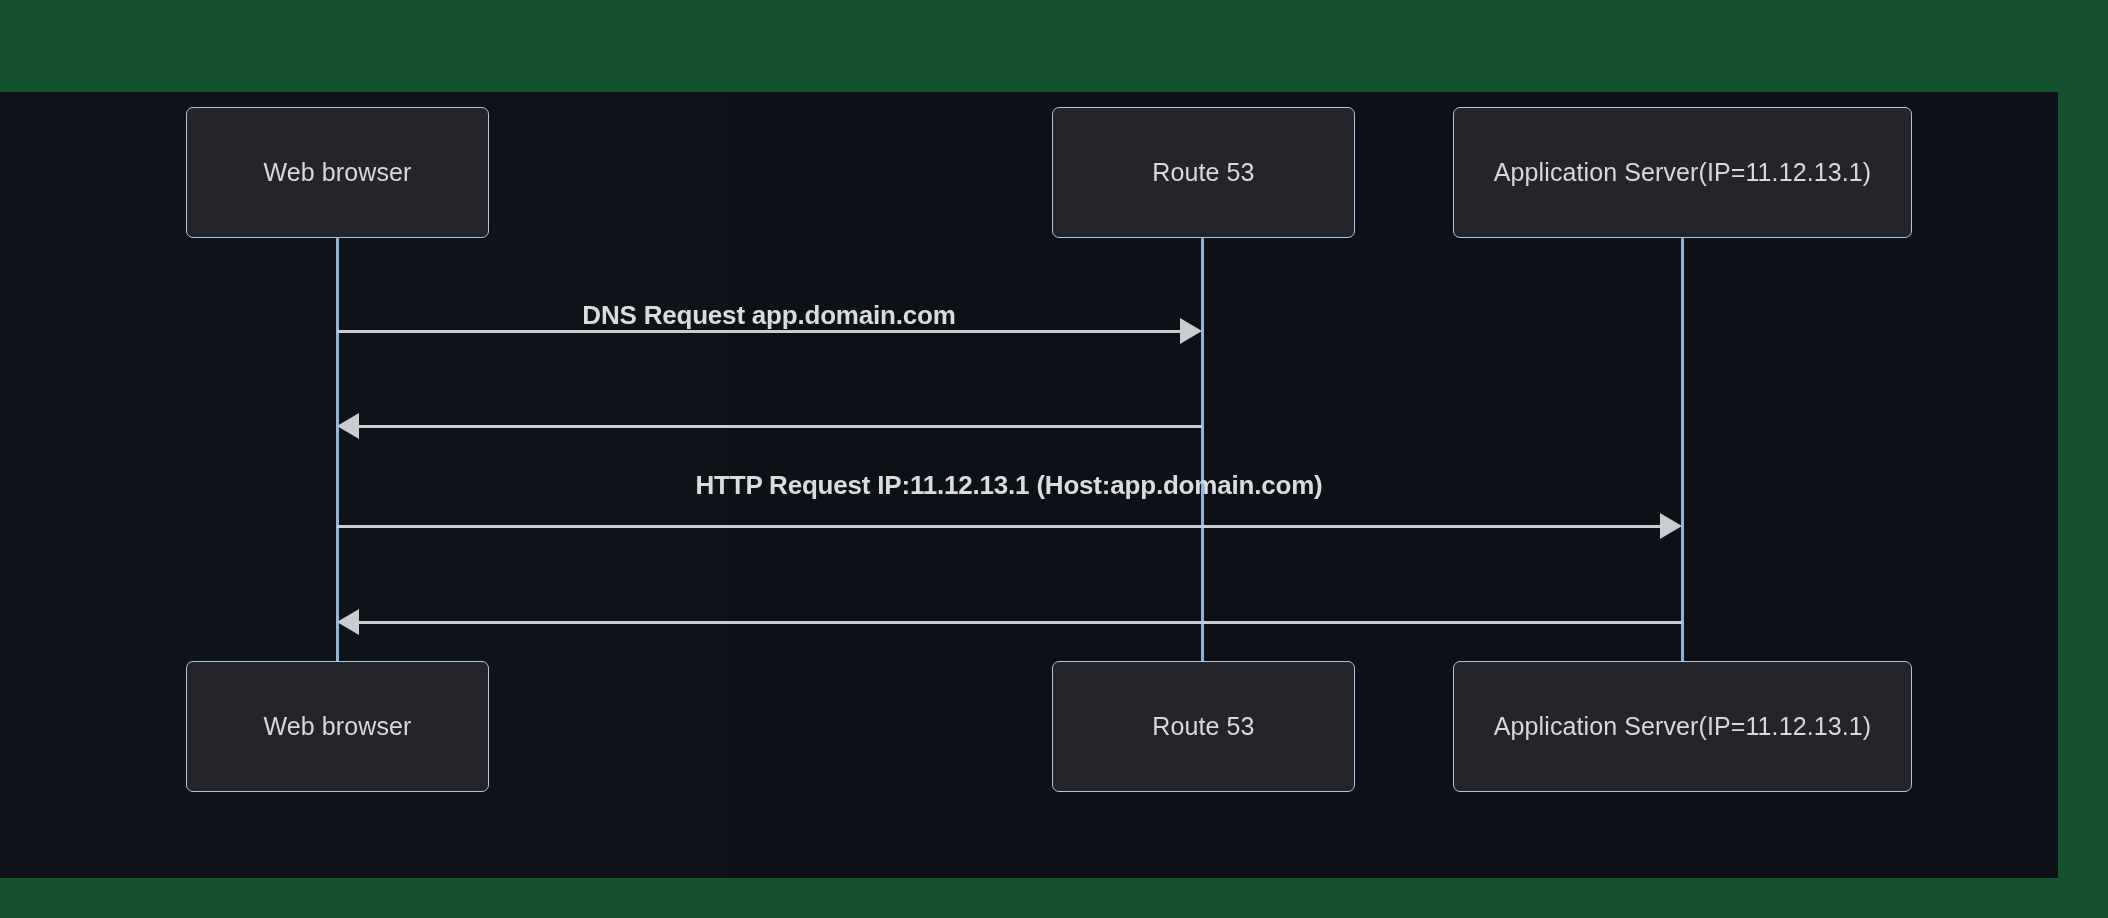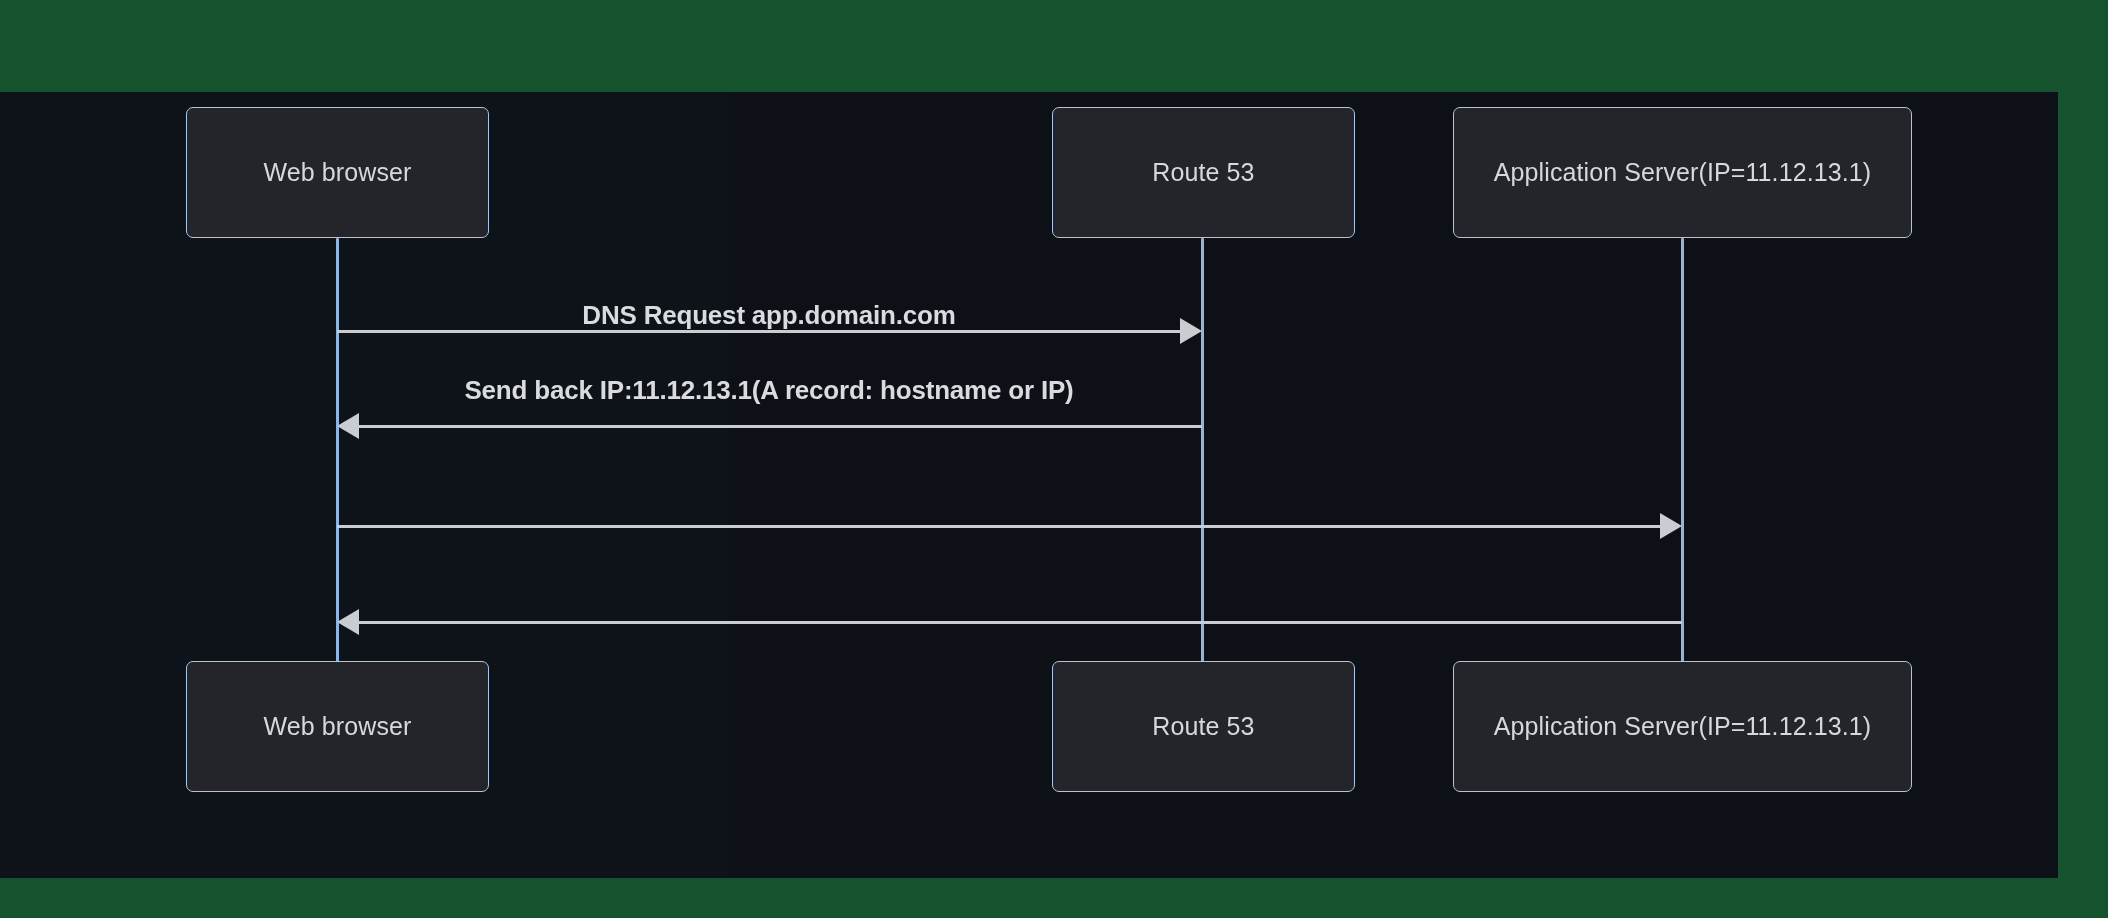--- a/index.html
+++ b/index.html
@@ -131,23 +131,23 @@
   </div>
 
   <div class="actor-box" style="left:1453px; top:661px; width:459px; height:131px;">
     <span>Application Server(IP=11.12.13.1)</span>
   </div>
 
   <div class="msg-label" style="left:336px; top:264px; width:866px;margin-top:36px;">DNS Request app.domain.com</div>
   <div class="msg-line" style="left:337px; top:330px; width:843px;"></div>
   <div class="arrow-head arrow-right" style="left:1180px; top:318px;"></div>
 
-  <div class="msg-label" style="left:336px; top:375px; width:866px;">Send back IP:11.12.13.1(A record: hostname or IP)</div>
   <div class="msg-line" style="left:359px; top:425px; width:843px;"></div>
   <div class="arrow-head arrow-left" style="left:337px; top:413px;"></div>
 
+  <div class="msg-label" style="left:336px; top:470px; width:1346px;">HTTP Request IP:11.12.13.1 (Host:app.domain.com)</div>
   <div class="msg-line" style="left:337px; top:525px; width:1323px;"></div>
   <div class="arrow-head arrow-right" style="left:1660px; top:513px;"></div>
 
   <div class="msg-line" style="left:359px; top:621px; width:1323px;"></div>
   <div class="arrow-head arrow-left" style="left:337px; top:609px;"></div>
 
 </div>
 
 </body></html>

